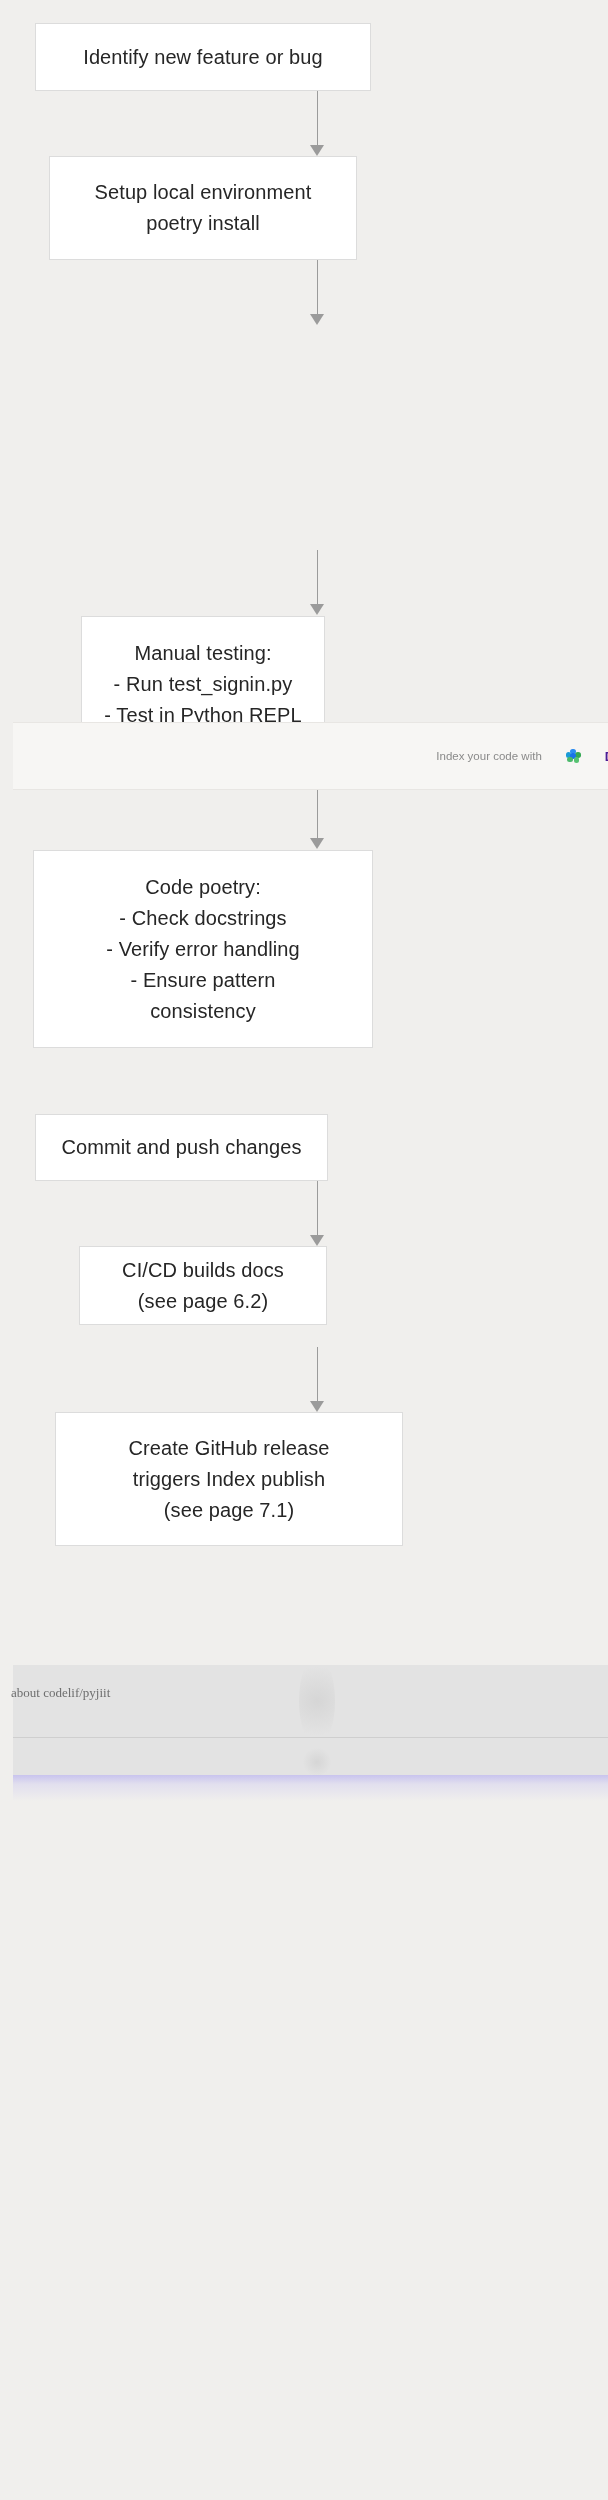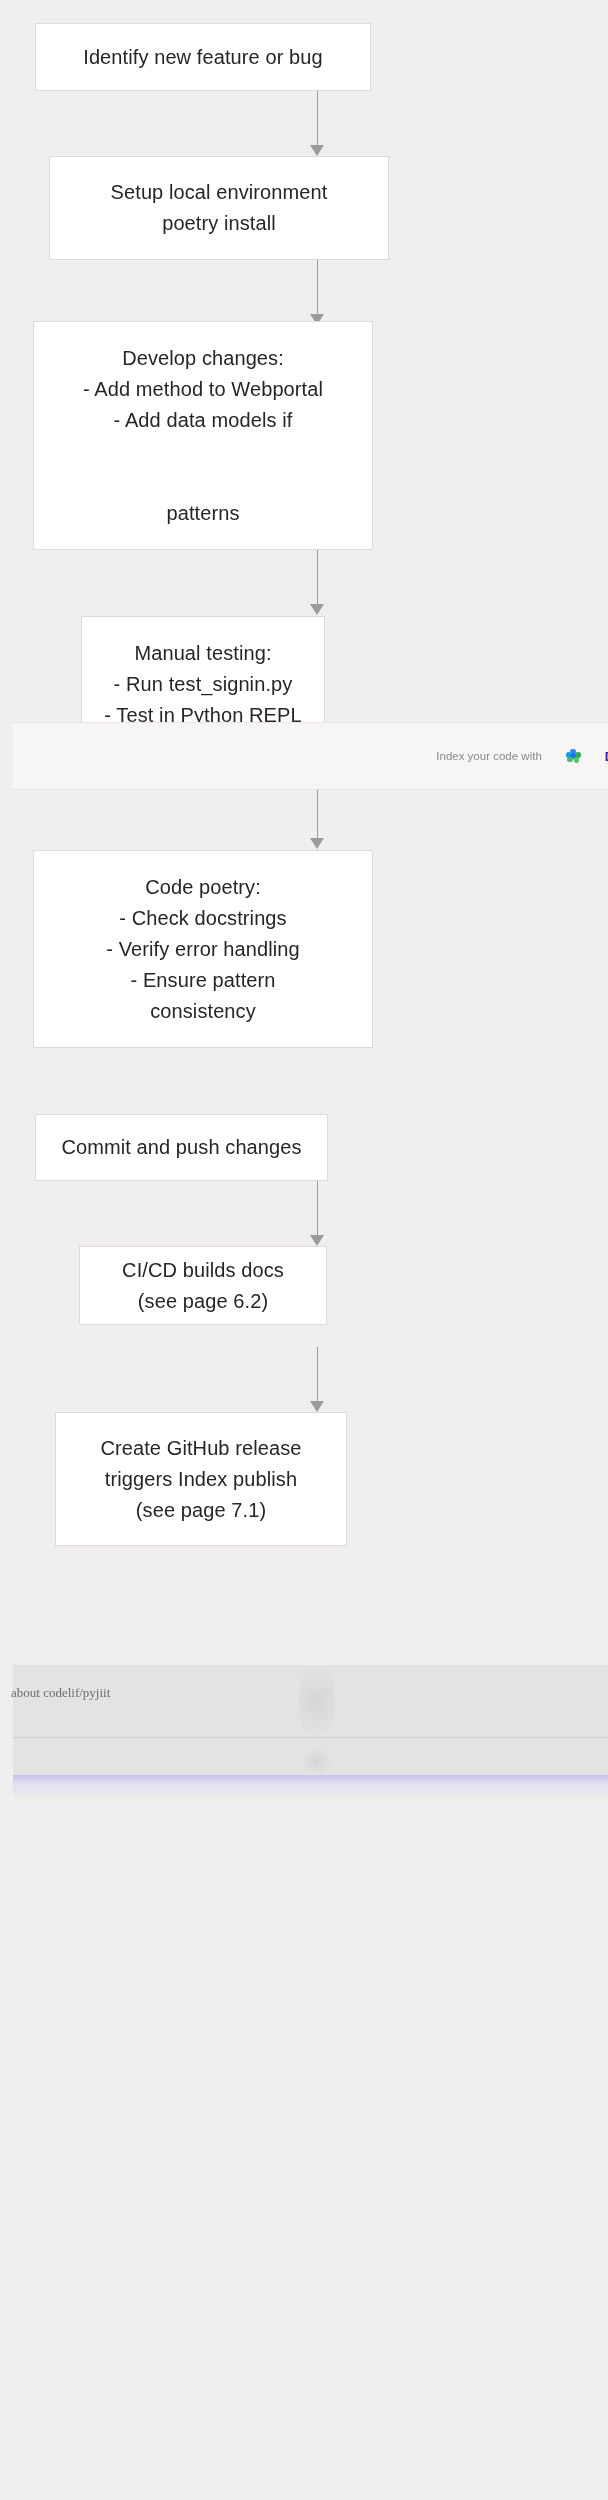--- a/index.html
+++ b/index.html
@@ -154,34 +154,28 @@
 
 <div id="stage">
 
   <div class="node" id="n-identify" style="left:22px; top:23px; width:336px; height:68px;">
     <span class="line">Identify new feature or bug</span>
   </div>
 
   <div class="conn" style="top:91px; height:61px;"></div>
   <div class="arrowhead" style="top:145px;"></div>
 
-  <div class="node" id="n-setup" style="left:36px; top:156px; width:340px; height:104px;">
+  <div class="node" id="n-setup" style="left:36px; top:156px; width:308px; height:104px;">
     <span class="line">Setup local environment</span>
     <span class="line">poetry install</span>
   </div>
 
   <div class="conn" style="top:260px; height:62px;"></div>
   <div class="arrowhead" style="top:314px;"></div>
 
-  <div class="node" id="n-develop" style="left:20px; top:321px; width:340px; height:229px;">
-    <span class="line">Develop changes:</span>
-    <span class="line">- Add method to Webportal</span>
-    <span class="line">- Add data models if</span>
-    <span class="line" style="margin-top:62px;">patterns</span>
-  </div>
 
   <div class="conn" style="top:550px; height:62px;"></div>
   <div class="arrowhead" style="top:604px;"></div>
 
   <div class="node" id="n-testing" style="left:68px; top:616px; width:244px; height:167px;">
     <span class="line">Manual testing:</span>
     <span class="line">- Run test_signin.py</span>
     <span class="line">- Test in Python REPL</span>
     <span class="line">- Verify against live API</span>
   </div>
@@ -205,21 +199,21 @@
   <div class="arrowhead" style="top:1235px;"></div>
 
   <div class="node" id="n-cicd" style="left:66px; top:1246px; width:248px; height:79px;">
     <span class="line">CI/CD builds docs</span>
     <span class="line">(see page 6.2)</span>
   </div>
 
   <div class="conn" style="top:1347px; height:62px;"></div>
   <div class="arrowhead" style="top:1401px;"></div>
 
-  <div class="node" id="n-release" style="left:42px; top:1412px; width:292px; height:134px;">
+  <div class="node" id="n-release" style="left:42px; top:1412px; width:348px; height:134px;">
     <span class="line">Create GitHub release</span>
     <span class="line">triggers Index publish</span>
     <span class="line">(see page 7.1)</span>
   </div>
 
   <div id="band-index" style="top:722px; height:68px;">
     <div class="inner">
       <span class="hint">Index your code with</span>
       <span class="cluster-icon">
         <i style="left:4.7px; top:0px;   background:#2d8cf0;"></i>

